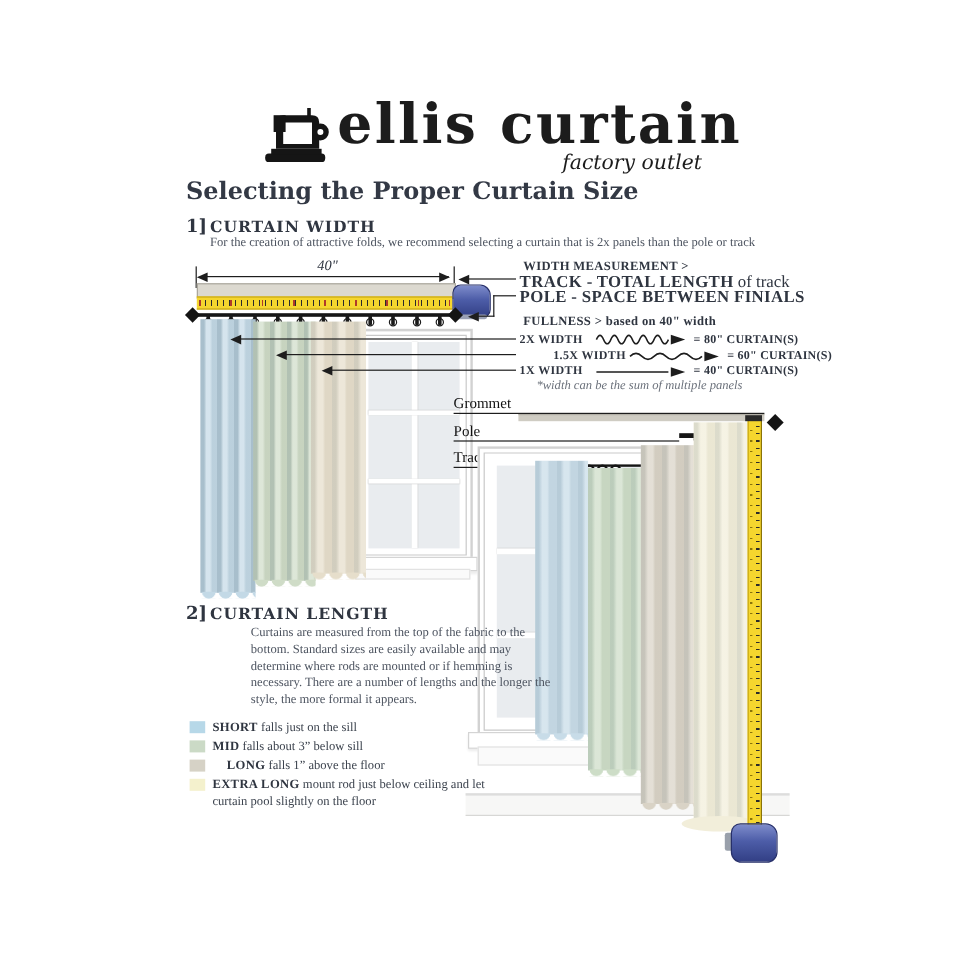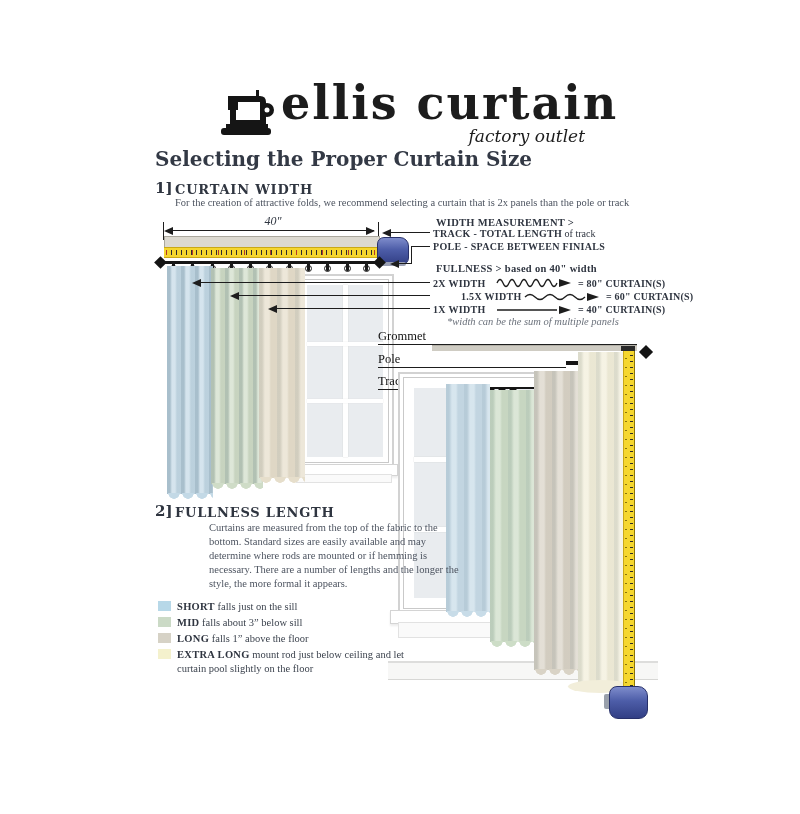--- a/index.html
+++ b/index.html
@@ -9,21 +9,21 @@
   
   .brand{font-family:"DejaVu Serif",serif;font-weight:700;font-size:46px;letter-spacing:2px;color:#1c1c1c;}
   .tagline{font-family:"DejaVu Serif",serif;font-style:italic;font-size:17px;color:#1c1c1c;text-align:right;}
   .page-title{font-family:"DejaVu Serif",serif;font-weight:700;font-size:20px;color:#333945;}
   
   .sec-num{font-family:"DejaVu Serif",serif;font-weight:700;font-size:15px;color:#2f3540;}
   .sec-title{font-family:"DejaVu Serif",serif;font-weight:700;font-size:13px;letter-spacing:0.8px;color:#2f3540;}
   .body-text{font-size:10.5px;line-height:14px;color:#4d5460;}
   
   .ann-head{font-weight:700;font-size:10.5px;letter-spacing:0.3px;color:#2f3540;}
-  .ann-row{font-size:10px;color:#2f3540;white-space:nowrap;}
+  .ann-row{font-size:14px;color:#2f3540;white-space:nowrap;}
   .ann-row b{letter-spacing:0.3px;}
   .fullness-row{display:flex;align-items:center;font-size:10px;color:#2f3540;}
   .fullness-label{font-weight:700;width:62px;letter-spacing:0.3px;}
   .fullness-result{font-weight:700;margin-left:3px;letter-spacing:0.2px;}
   .footnote{font-style:italic;font-size:10.5px;color:#6b717b;}
   
   .hline{background:#1d1d1d;height:1px;}
   .vline{background:#1d1d1d;width:1px;}
   .arrow-left{width:0;height:0;border-top:4px solid transparent;border-bottom:4px solid transparent;border-right:9px solid #1d1d1d;}
   .arrow-right{width:0;height:0;border-top:4px solid transparent;border-bottom:4px solid transparent;border-left:9px solid #1d1d1d;}
@@ -247,32 +247,32 @@
   <div class="abs tape-v" style="left:623px;top:349px;width:10px;height:342px;">
     <div class="vticks"></div>
       <div class="vticks2"></div>
   </div>
   <div class="abs" style="left:621px;top:346px;width:14px;height:5px;background:#2a2a2a;"></div>
   <div class="abs diamond" style="left:641px;top:347px;width:10px;height:10px;"></div>
   <div class="abs" style="left:604px;top:694px;width:8px;height:15px;background:#99a0ab;border-radius:2px;"></div>
   <div class="abs tape-body" style="left:609px;top:686px;width:37px;height:31px;border-radius:8px 10px 9px 9px;"></div>
 
   <div class="abs sec-num" style="left:155px;top:502px;">2]</div>
-  <div class="abs sec-title" style="left:175px;top:505px;">FULLNESS LENGTH</div>
+  <div class="abs sec-title" style="left:175px;top:505px;">CURTAIN LENGTH</div>
   <div class="abs body-text" style="left:177px;top:521px;width:252px;margin-left:32px;">Curtains are measured from the top of the fabric to the bottom. Standard sizes are easily available and may determine where rods are mounted or if hemming is necessary. There are a number of lengths and the longer the style, the more formal it appears.</div>
 
   <div class="legend-row" style="top:600px;">
     <span class="legend-swatch" style="background: rgb(183, 216, 232);"></span>
     <span class="legend-text"><b>SHORT</b><span> falls just on the sill</span></span>
   </div>
   <div class="legend-row" style="top:616px;">
     <span class="legend-swatch" style="background: rgb(203, 218, 198);"></span>
     <span class="legend-text"><b>MID</b><span> falls about 3” below sill</span></span>
   </div>
-  <div class="legend-row" style="top:632px;">
+  <div class="legend-row" style="top:632px;padding-left:12px;">
     <span class="legend-swatch" style="background: rgb(214, 210, 198);"></span>
     <span class="legend-text"><b>LONG</b><span> falls 1” above the floor</span></span>
   </div>
   <div class="legend-row" style="top:648px;">
     <span class="legend-swatch" style="background: rgb(244, 241, 205);"></span>
     <span class="legend-text"><b>EXTRA LONG</b><span> mount rod just below ceiling and let curtain pool slightly on the floor</span></span>
   </div>
 
 </div>
 

